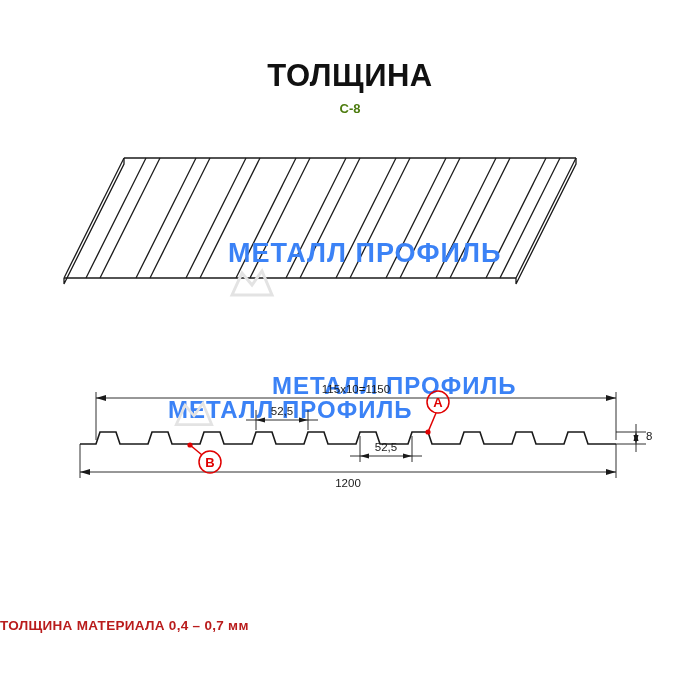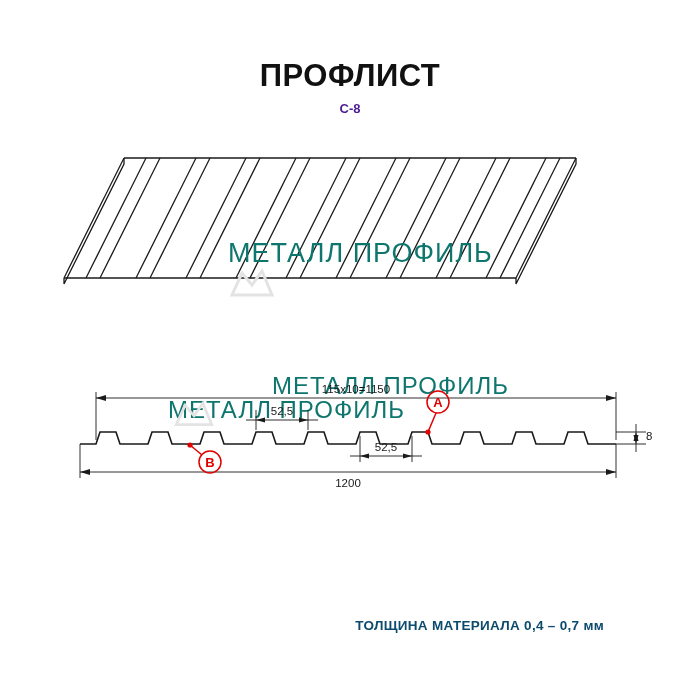--- a/index.html
+++ b/index.html
@@ -32,53 +32,53 @@
     color: #111111;
   }
   .subtitle {
     position: absolute;
     top: 101px;
     left: 0;
     width: 700px;
     text-align: center;
     font-size: 13px;
     font-weight: bold;
-    color: #4c1d95;
+    color: #4d7c0f;
   }
   .footer-note {
     position: absolute;
     top: 618px;
     left: 0;
     width: 604px;
-    text-align: right;
+    text-align: left;
     font-size: 13.5px;
     font-weight: bold;
     letter-spacing: 0.3px;
-    color: #0c4a6e;
+    color: #b91c1c;
   }
   .iso-wrap {
     position: absolute;
     top: 140px;
     left: 60px;
     width: 580px;
     height: 160px;
   }
   .section-wrap {
     position: absolute;
     top: 370px;
     left: 50px;
     width: 610px;
     height: 130px;
     text-decoration: underline;
   }
   .wm {
     position: absolute;
     pointer-events: none;
-    color: #0f766e;
-    font-weight: normal;
+    color: #3b82f6;
+    font-weight: bold;
     letter-spacing: 1px;
     white-space: nowrap;
   }
   .wm1 {
     top: 238px;
     left: 228px;
     font-size: 27px;
   }
   .wm2 {
     top: 372px;
@@ -95,21 +95,21 @@
     pointer-events: none;
   }
   svg { display: block; }
   text { font-family: "Liberation Sans", sans-serif; }
 </style>
 </head>
 <body>
 
 <div class="page">
 
-  <div class="title">ПРОФЛИСТ</div>
+  <div class="title">ТОЛЩИНА</div>
   <div class="subtitle">С-8</div>
 
   <div class="iso-wrap">
     <svg width="580" height="160" viewBox="0 0 580 160">
       <g fill="none" stroke="#1a1a1a" stroke-width="1.3" stroke-linejoin="miter">
 
         <path d="M 64 18 L 516 18"></path>
 
         <path d="M 4 138 L 456 138"></path>
 

